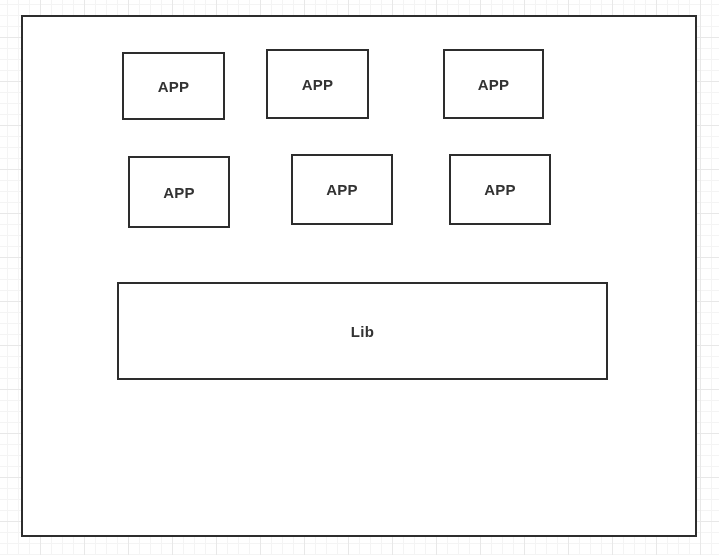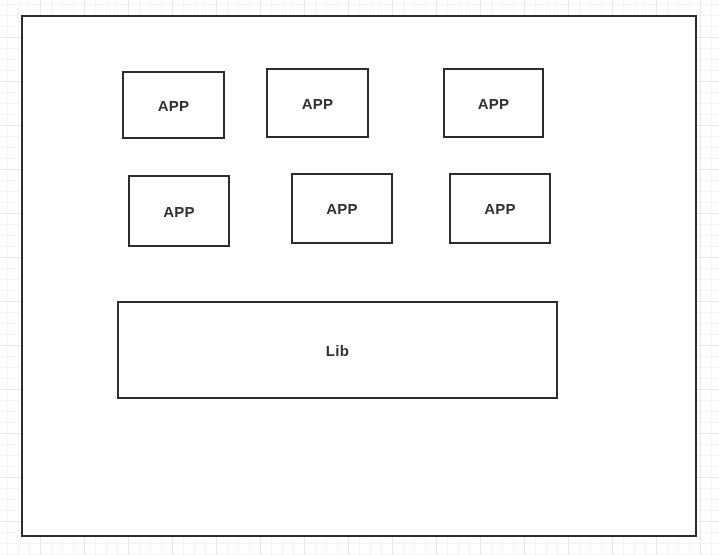--- a/index.html
+++ b/index.html
@@ -29,21 +29,20 @@
     background-size:44px 44px, 44px 44px, 11px 11px, 11px 11px;
     background-position:-4px -7px, -4px -7px, -4px -7px, -4px -7px;
   }
   .node{
     position:absolute;
     background:var(--fill-color);
     border:2px solid var(--border-color);
     display:flex;
     align-items:center;
     justify-content:center;
-    margin-top:19px;
   }
   .node .label{
     font-weight:bold;
     color:var(--text-color);
     font-size:15px;
     letter-spacing:0.3px;
     white-space:nowrap;
   }
   .boundary{
     position:absolute;
@@ -53,21 +52,21 @@
     border:2.5px solid var(--border-color);
   }
   
   .app1{left:122px; top:52px;  width:103px; height:68px;}
   .app2{left:266px; top:49px;  width:103px; height:70px;}
   .app3{left:443px; top:49px;  width:101px; height:70px;}
   .app4{left:128px; top:156px; width:102px; height:72px;}
   .app5{left:291px; top:154px; width:102px; height:71px;}
   .app6{left:449px; top:154px; width:102px; height:71px;}
   
-  .lib   {left:117px; top:282px; width:441px; height:98px;}
+  .lib   {left:117px; top:282px; width:491px; height:98px;}
   .kernel{left:117px; top:401px; width:492px; height:98px;}
 </style>
 </head>
 <body>
 
 <div class="canvas">
 
   <div class="boundary"></div>
 
   <div class="node app1">

